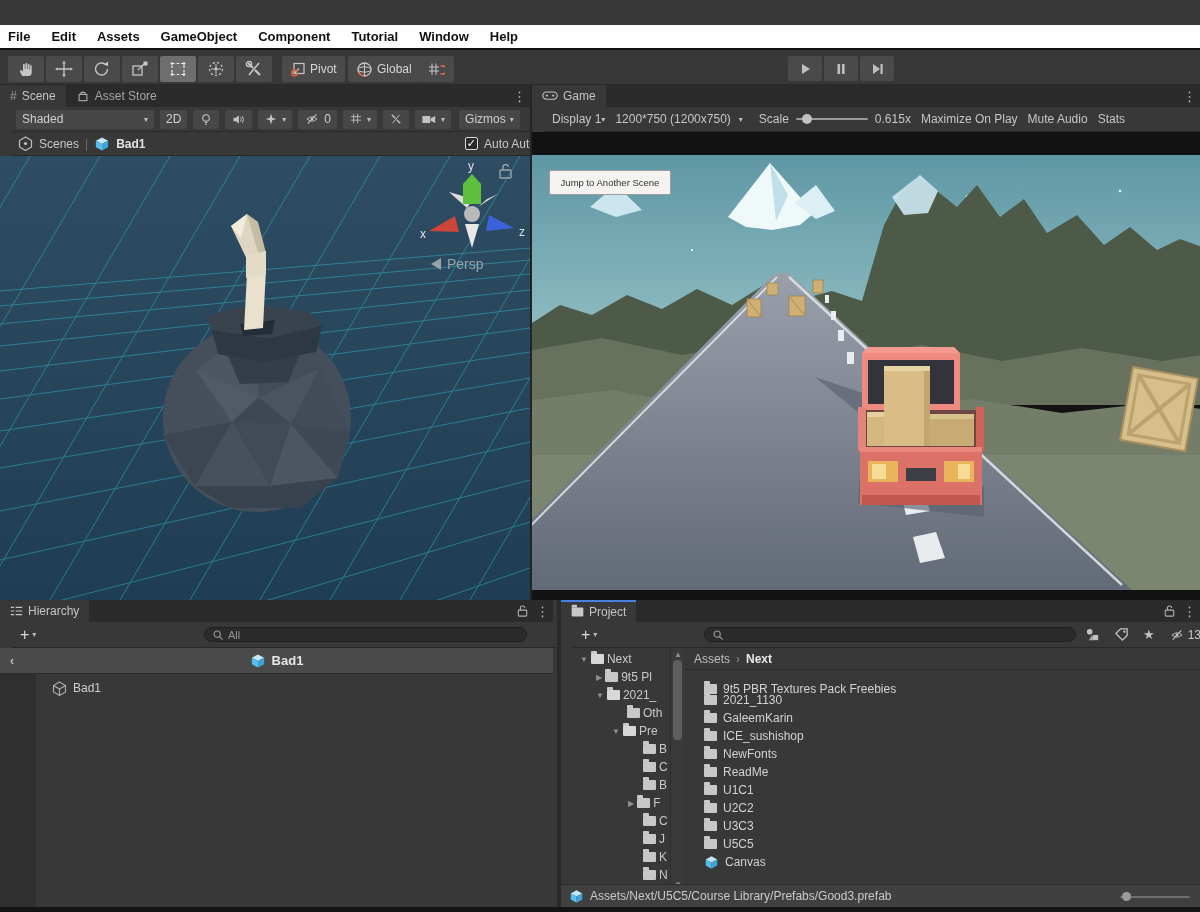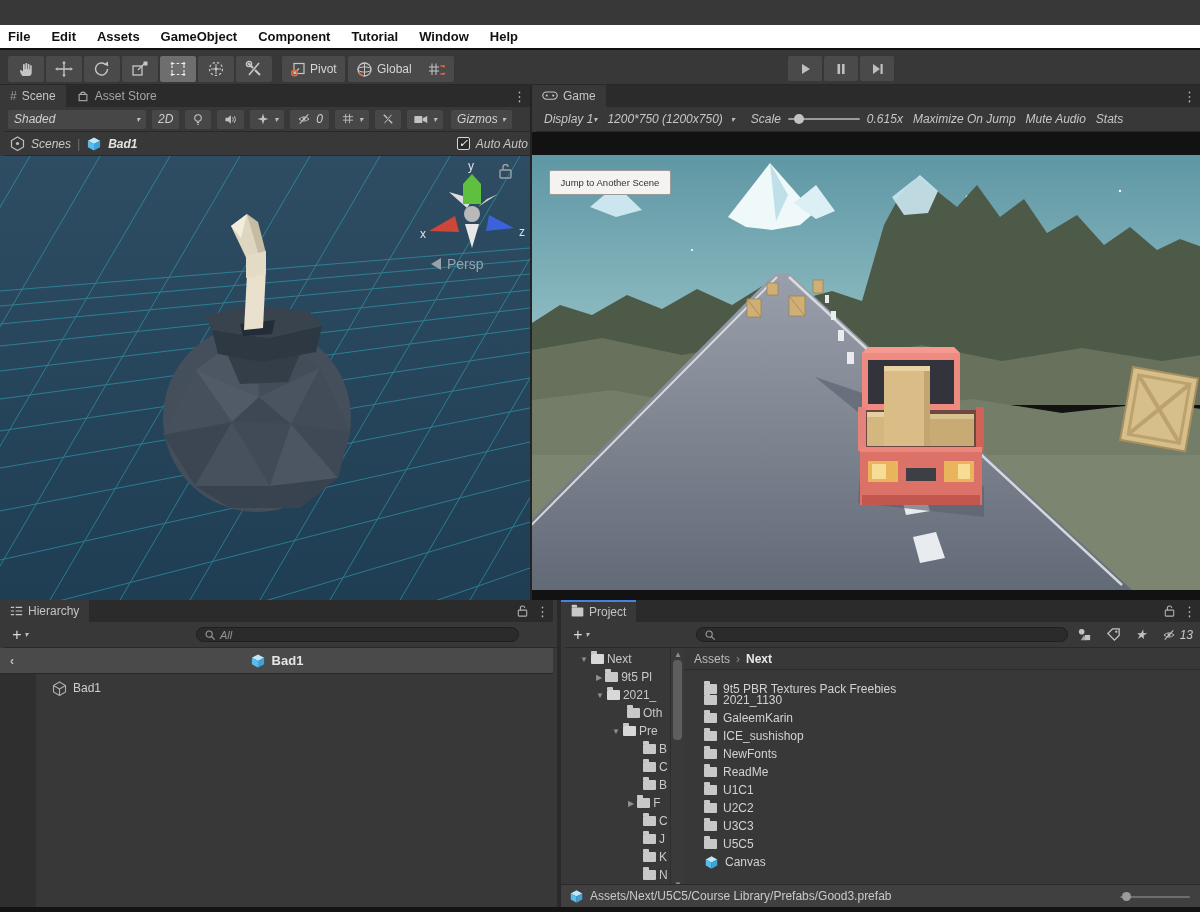--- a/index.html
+++ b/index.html
@@ -23,21 +23,21 @@
   .playbtn { width:34px; height:25px; background:#4A4A4A; border-radius:2px; display:flex; align-items:center; justify-content:center; }
 
   
   .tabbar { position:absolute; left:0; top:0; width:100%; height:22px; background:#2B2B2B; display:flex; align-items:flex-end; }
   .tab { height:22px; display:flex; align-items:center; gap:5px; padding:0 10px; color:#C4C4C4; }
   .tab.active { background:#383838; }
   .tab.inactive { color:#A5A5A5; }
   .tab.blue-top { border-top:2px solid #4680E0; }
   .tab-tools { position:absolute; right:4px; top:0; height:22px; display:flex; align-items:center; gap:8px; color:#BDBDBD; }
   .kebab { font-size:13px; color:#C0C0C0; }
-  .subbar { position:absolute; left:4px; width:100%; background:#383838; border-bottom:1px solid #292929; display:flex; align-items:center;font-style:italic; }
+  .subbar { position:absolute; left:12px; width:100%; background:#383838; border-bottom:1px solid #292929; display:flex; align-items:center; }
   .ctrl { height:19px; display:flex; align-items:center; gap:4px; padding:0 6px; background:#474747; border-radius:2px; color:#CFCFCF; }
   .caret { font-size:8px; color:#BDBDBD; }
   .searchbox { height:15px; background:#2B2B2B; border:1px solid #1F1F1F; border-radius:9px; display:flex; align-items:center; gap:4px; padding:0 7px; color:#949494; font-size:11px; }
 
   
   .scene-panel { left:0; top:85px; width:530px; height:515px; background:#383838; }
   .scene-crumb { top:47px; height:24px; padding:0 6px; gap:6px; }
   .crumb-sep { color:#6E6E6E; }
   .checkbox { width:13px; height:13px; background:#2A2A2A; border:1px solid #D8D8D8; border-radius:2px; color:#FFF; font-size:11px; line-height:11px; text-align:center; }
   .scene-viewport { top:71px; left:0; width:530px; height:444px; overflow:hidden; }
@@ -406,21 +406,21 @@
         <span class="flatlabel">1200*750 (1200x750)</span>
         <span class="caret">▾</span>
       </div>
       <div style="display:flex; align-items:center; gap:7px; margin-left:6px;">
         <span class="flatlabel">Scale</span>
         <span class="slider-track">
             <span class="slider-knob"></span>
           </span>
         <span class="flatlabel">0.615x</span>
       </div>
-      <span class="flatlabel">Maximize On Jump</span>
+      <span class="flatlabel">Maximize On Play</span>
       <span class="flatlabel">Mute Audio</span>
       <span class="flatlabel">Stats</span>
     </div>
 
     <div class="game-viewport">
       <div class="game-frame">
         <svg width="670" height="435" viewBox="0 0 670 435">
           <defs>
             <linearGradient id="skyG" x1="0" y1="0" x2="0" y2="1">
               <stop offset="0" stop-color="#5E97A4"></stop>

